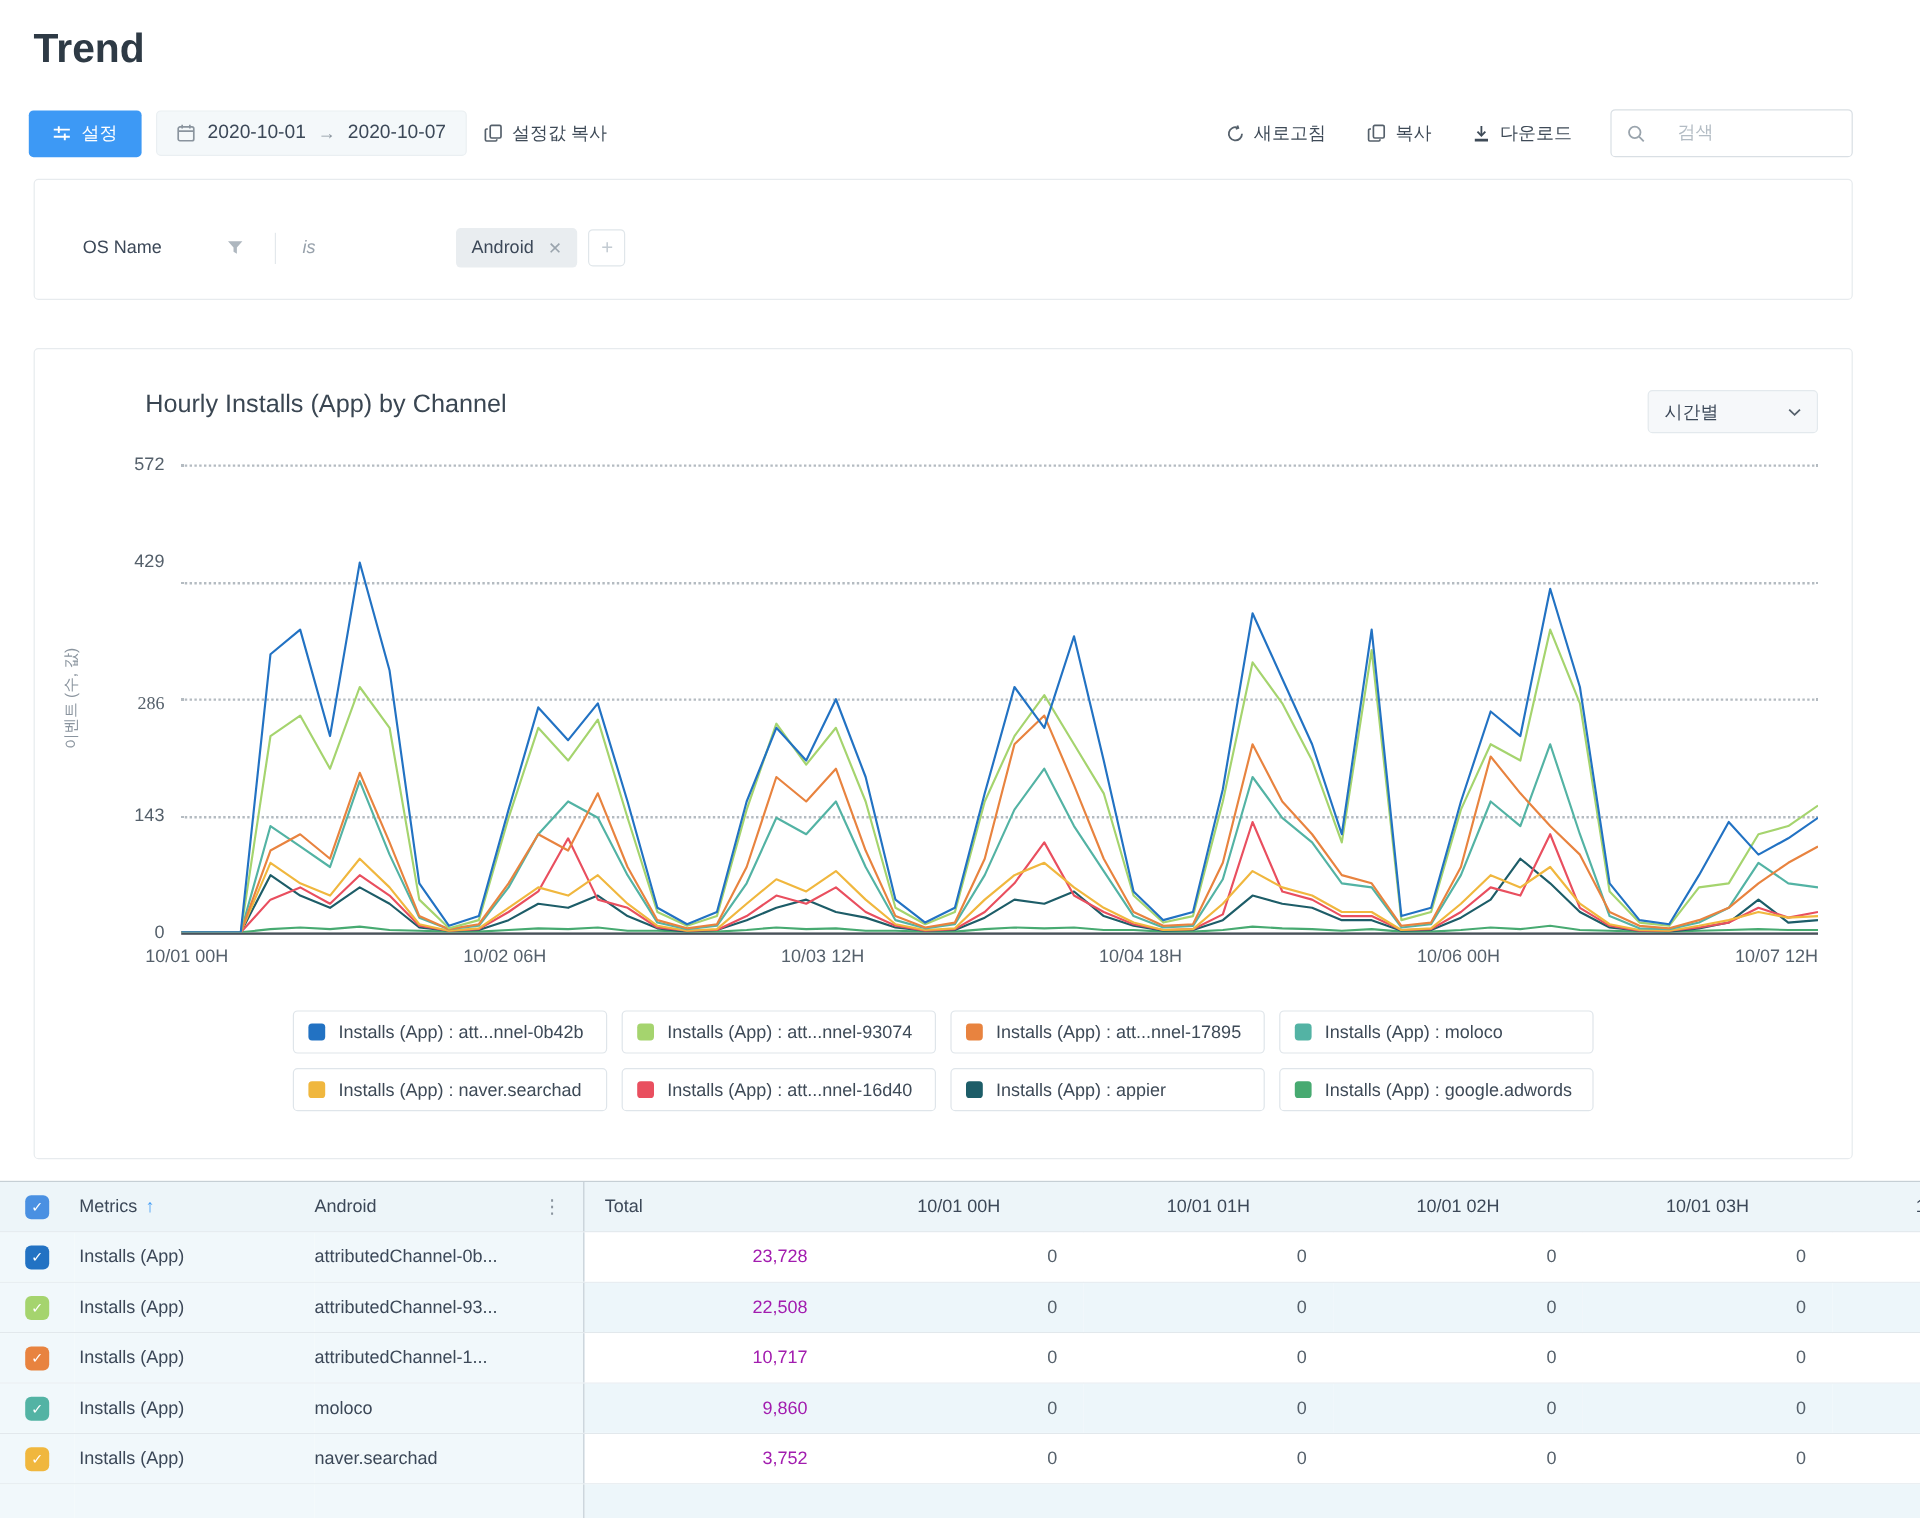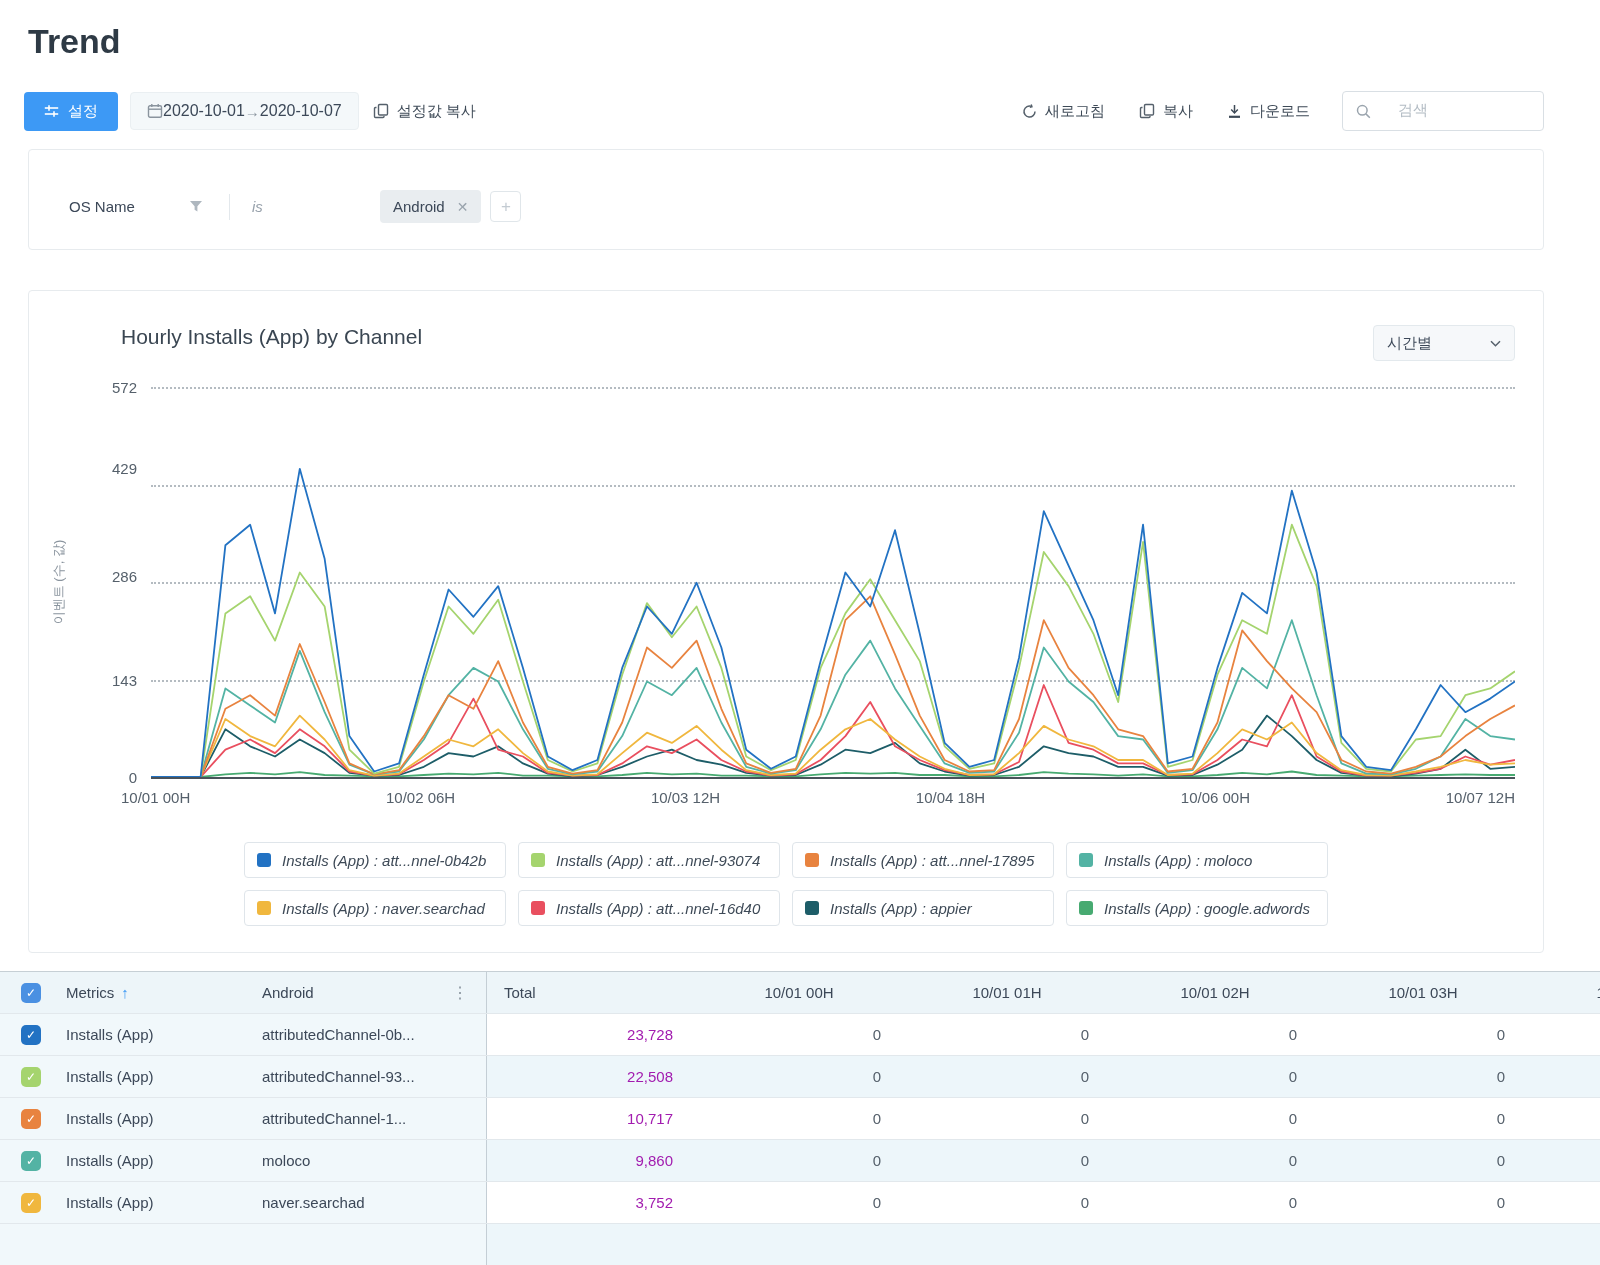--- a/index.html
+++ b/index.html
@@ -16,21 +16,21 @@
 
   
   .toolbar { display:flex; align-items:center; margin:30px 56px 0 24px; }
   .toolbar-left { display:flex; align-items:center; gap:12px; }
   .btn-primary {
     display:flex; align-items:center; gap:9px; background:#3d99f5; color:#fff;
     border:none; border-radius:4px; padding:10px 20px; font-size:15px; cursor:pointer;
     font-family:Liberation Sans, sans-serif;
   }
   .date-range {
-    display:flex; align-items:center; background:#f4f8fa;
+    display:flex; align-items:center; gap:10px; background:#f4f8fa;
     border:1px solid #eaeff2; border-radius:4px; padding:9px 16px; font-size:16px; color:#3c4858;text-align:right;
   }
   .date-arrow { color:#8a949e; font-size:15px; }
   .text-btn {
     display:flex; align-items:center; gap:8px; background:none; border:none;
     color:#3e4a57; font-size:15px; cursor:pointer; padding:6px 2px; font-family:inherit;
   }
   .toolbar-right { display:flex; align-items:center; gap:30px; margin-left:auto; }
   .search-box {
     display:flex; align-items:center; gap:9px; width:202px; height:40px;
@@ -86,22 +86,22 @@
   .y-axis-title {
     position:absolute; left:-92px; top:50%;
     transform:translate(-50%,-50%) rotate(-90deg); transform-origin:center;
     color:#8a949e; font-size:13px; white-space:nowrap;
   }
   .plot-svg { position:absolute; left:0; top:0; width:100%; height:100%; }
   .xticks { display:flex; justify-content:space-between; margin:12px 28px 0 92px; color:#55606b; font-size:15px; }
 
   
   .legend-grid {
-    width:1088px; margin:36px auto 0 auto;
-    display:grid; grid-template-columns:repeat(4, 262px); gap:12px 12px; justify-content:center;font-style:italic;
+    width:1088px; margin:36px auto 13px auto;
+    display:grid; grid-template-columns:repeat(4, 262px); gap:12px 12px; justify-content:center;
   }
   .legend-item {
     height:36px; border:1px solid #dfe5ea; border-radius:4px; background:#fff;
     display:flex; align-items:center; gap:11px; padding:0 12px; cursor:pointer; overflow:hidden;
   }
   .legend-swatch { width:14px; height:14px; border-radius:3px; flex:0 0 auto; }
   .legend-label { font-size:15px; color:#3e4a57; white-space:nowrap; }
 
   
   .data-table { margin-top:18px; width:1735px; border-top:1px solid #c6cfd5; }
@@ -242,21 +242,21 @@
   </div>
 
   <div class="plot-wrap">
     <div class="y-axis-title">이벤트 (수, 값)</div>
     <div id="gridlines">
         <div class="gridline" style="top: 0px;"></div>
         <div class="ytick" style="top: 0px;">572</div>
         <div class="gridline" style="top: 97.5px;"></div>
         <div class="ytick" style="top: 81px;">429</div>
         <div class="gridline" style="top: 195px;"></div>
-        <div class="ytick" style="top: 189px;">286</div>
+        <div class="ytick" style="top: 200px; font-family: Liberation Serif, serif;">286</div>
         <div class="gridline" style="top: 292.5px;"></div>
         <div class="ytick" style="top: 292.5px;">143</div>
         <div class="gridline axis-zero" style="top: 390px;"></div>
         <div class="ytick" style="top: 390px;">0</div>
       </div>
     <svg class="plot-svg" id="trend-svg" viewBox="0 0 1366 390" preserveAspectRatio="none">
         <polyline points="0.0,390.0 24.8,390.0 49.7,390.0 74.5,387.3 99.3,385.9 124.2,387.3 149.0,385.2 173.9,388.0 198.7,388.6 223.5,389.3 248.4,389.3 273.2,388.0 298.0,386.6 322.9,387.3 347.7,385.9 372.5,388.6 397.4,388.6 422.2,389.3 447.1,389.3 471.9,388.0 496.7,385.9 521.6,387.3 546.4,386.6 571.2,388.6 596.1,388.6 620.9,389.3 645.7,389.3 670.6,387.3 695.4,385.9 720.3,386.6 745.1,385.9 769.9,388.0 794.8,388.0 819.6,389.3 844.4,389.3 869.3,388.0 894.1,385.2 918.9,386.6 943.8,387.3 968.6,388.6 993.5,387.3 1018.3,389.3 1043.1,389.3 1068.0,388.0 1092.8,385.9 1117.6,387.3 1142.5,384.5 1167.3,388.0 1192.1,388.6 1217.0,389.3 1241.8,389.3 1266.7,388.6 1291.5,388.0 1316.3,387.3 1341.2,388.0 1366.0,388.0" fill="none" stroke="#47aa71" stroke-width="1.8" stroke-linejoin="round"></polyline>
         <polyline points="0.0,390.0 24.8,390.0 49.7,390.0 74.5,342.3 99.3,359.3 124.2,369.5 149.0,352.5 173.9,366.1 198.7,385.9 223.5,388.6 248.4,388.0 273.2,379.8 298.0,366.1 322.9,369.5 347.7,359.3 372.5,376.4 397.4,386.6 422.2,389.3 447.1,388.0 471.9,379.8 496.7,369.5 521.6,362.7 546.4,373.0 571.2,377.7 596.1,385.9 620.9,388.6 645.7,388.0 670.6,377.7 695.4,362.7 720.3,366.1 745.1,355.9 769.9,376.4 794.8,384.5 819.6,388.6 844.4,388.0 869.3,379.8 894.1,359.3 918.9,366.1 943.8,369.5 968.6,379.8 993.5,379.8 1018.3,388.6 1043.1,388.0 1068.0,377.7 1092.8,362.7 1117.6,328.6 1142.5,349.1 1167.3,373.0 1192.1,385.9 1217.0,388.6 1241.8,389.3 1266.7,386.6 1291.5,381.8 1316.3,362.7 1341.2,381.8 1366.0,379.8" fill="none" stroke="#1d5d68" stroke-width="1.8" stroke-linejoin="round"></polyline>
         <polyline points="0.0,390.0 24.8,390.0 49.7,390.0 74.5,362.7 99.3,352.5 124.2,366.1 149.0,342.3 173.9,359.3 198.7,384.5 223.5,388.6 248.4,387.3 273.2,373.0 298.0,355.9 322.9,311.6 347.7,362.7 372.5,369.5 397.4,385.9 422.2,388.6 447.1,388.0 471.9,376.4 496.7,359.3 521.6,366.1 546.4,352.5 571.2,373.0 596.1,384.5 620.9,388.6 645.7,387.3 670.6,373.0 695.4,349.1 720.3,315.0 745.1,359.3 769.9,373.0 794.8,383.2 819.6,388.0 844.4,387.3 869.3,375.0 894.1,298.0 918.9,355.9 943.8,362.7 968.6,376.4 993.5,376.4 1018.3,388.0 1043.1,387.3 1068.0,373.0 1092.8,352.5 1117.6,359.3 1142.5,308.2 1167.3,369.5 1192.1,384.5 1217.0,388.6 1241.8,388.6 1266.7,385.9 1291.5,381.8 1316.3,369.5 1341.2,377.7 1366.0,373.0" fill="none" stroke="#e94f5f" stroke-width="1.8" stroke-linejoin="round"></polyline>
         <polyline points="0.0,390.0 24.8,390.0 49.7,390.0 74.5,332.0 99.3,349.1 124.2,359.3 149.0,328.6 173.9,352.5 198.7,383.2 223.5,388.6 248.4,386.6 273.2,369.5 298.0,352.5 322.9,359.3 347.7,342.3 372.5,366.1 397.4,384.5 422.2,388.6 447.1,387.3 471.9,366.1 496.7,345.7 521.6,355.9 546.4,338.9 571.2,362.7 596.1,383.2 620.9,388.0 645.7,386.6 670.6,362.7 695.4,342.3 720.3,332.0 745.1,352.5 769.9,369.5 794.8,381.8 819.6,388.0 844.4,387.3 869.3,366.1 894.1,338.9 918.9,352.5 943.8,359.3 968.6,373.0 993.5,373.0 1018.3,388.0 1043.1,386.6 1068.0,366.1 1092.8,342.3 1117.6,352.5 1142.5,335.5 1167.3,366.1 1192.1,383.2 1217.0,388.0 1241.8,388.6 1266.7,384.5 1291.5,379.8 1316.3,373.0 1341.2,377.7 1366.0,376.4" fill="none" stroke="#f0b73e" stroke-width="1.8" stroke-linejoin="round"></polyline>

